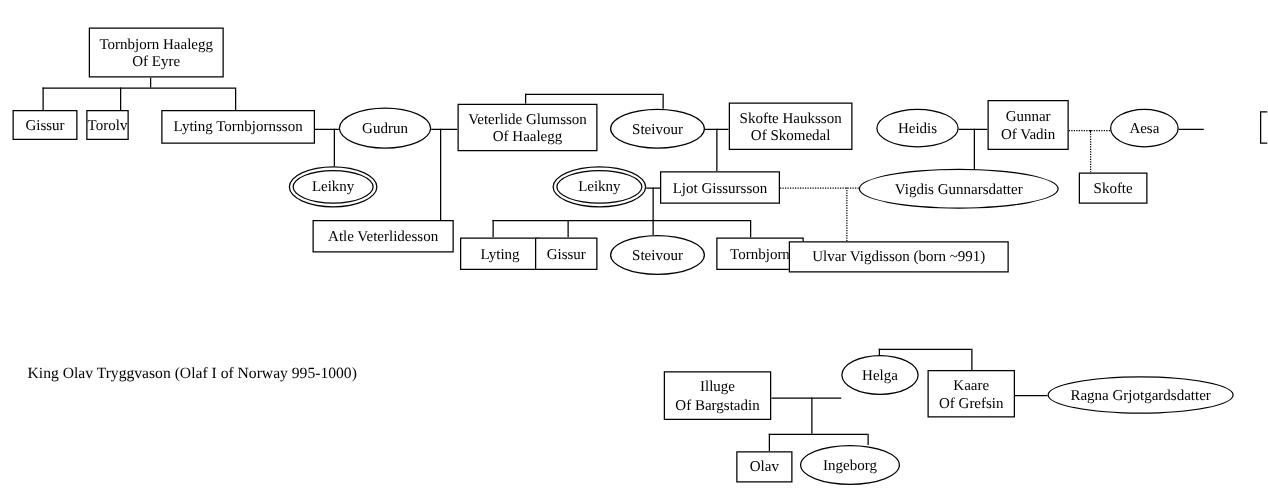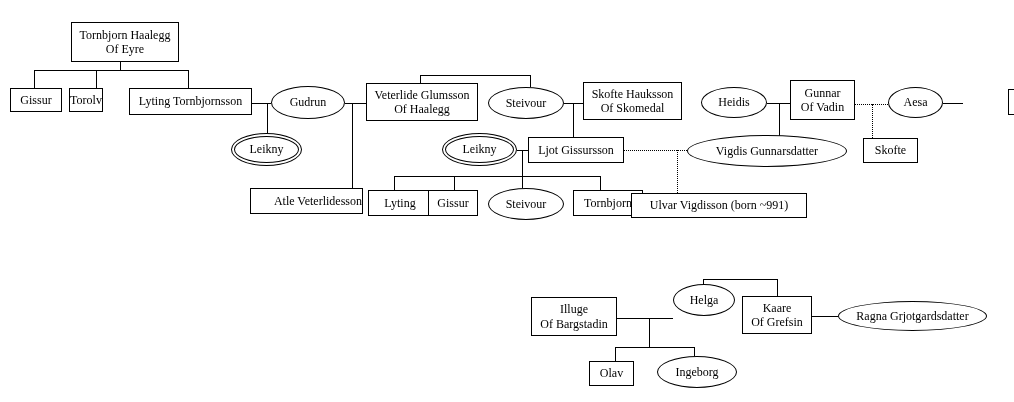--- a/index.html
+++ b/index.html
@@ -72,20 +72,21 @@
   }
   .connector.h-solid { border-top: 1px solid #000000; height: 0; }
   .connector.v-solid { border-left: 1px solid #000000; width: 0; }
   .connector.h-dotted { border-top: 1px dotted #000000; height: 0; }
   .connector.v-dotted { border-left: 1px dotted #000000; width: 0; }
 </style>
 </head>
 <body>
 
 <div id="stage">
+  <div id="caption">King Olav Tryggvason (Olaf I of Norway 995-1000)</div>
   <div id="nodes-layer">
       <div class="node rect" style="left: 71px; top: 22px; width: 108px; height: 40px;">
         <div class="txt">Tornbjorn Haalegg</div>
         <div class="txt">Of Eyre</div>
       </div>
       <div class="node rect" style="left: 10px; top: 88px; width: 52px; height: 24px;">
         <div class="txt">Gissur</div>
       </div>
       <div class="node rect" style="left: 69px; top: 88px; width: 34px; height: 24px;">
         <div class="txt">Torolv</div>
@@ -111,21 +112,21 @@
         <div class="txt">Skofte Hauksson</div>
         <div class="txt">Of Skomedal</div>
       </div>
       <div class="node ellipse2" style="left: 442px; top: 133px; width: 75px; height: 33px;">
         <div class="inner-ring"></div>
         <div class="txt">Leikny</div>
       </div>
       <div class="node rect" style="left: 528px; top: 137px; width: 96px; height: 26px;">
         <div class="txt">Ljot Gissursson</div>
       </div>
-      <div class="node rect" style="left: 250px; top: 188px; width: 113px; height: 26px; align-items: flex-end;">
+      <div class="node rect" style="left: 250px; top: 176px; width: 113px; height: 26px;">
         <div class="txt">Atle Veterlidesson</div>
       </div>
       <div class="node rect" style="left: 368px; top: 190px; width: 64px; height: 26px;">
         <div class="txt">Lyting</div>
       </div>
       <div class="node rect" style="left: 428px; top: 190px; width: 50px; height: 26px;">
         <div class="txt">Gissur</div>
       </div>
       <div class="node ellipse" style="left: 488px; top: 188px; width: 76px; height: 32px;">
         <div class="txt">Steivour</div>
@@ -165,21 +166,21 @@
       <div class="node rect" style="left: 742px; top: 296px; width: 70px; height: 38px;">
         <div class="txt">Kaare</div>
         <div class="txt">Of Grefsin</div>
       </div>
       <div class="node ellipse" style="left: 838px; top: 301px; width: 149px; height: 30px;">
         <div class="txt">Ragna Grjotgardsdatter</div>
       </div>
       <div class="node rect" style="left: 589px; top: 361px; width: 45px; height: 25px; text-align: center;">
         <div class="txt">Olav</div>
       </div>
-      <div class="node ellipse" style="left: 657px; top: 356px; width: 80px; height: 32px;">
+      <div class="node ellipse" style="left: 640px; top: 356px; width: 80px; height: 32px;">
         <div class="txt">Ingeborg</div>
       </div>
     </div>
   <div id="connectors-layer">
       <div class="connector v-solid" style="left: 120px; top: 62px; height: 8px;"></div>
       <div class="connector h-solid" style="left: 34px; top: 70px; width: 154px;"></div>
       <div class="connector v-solid" style="left: 34px; top: 70px; height: 18px;"></div>
       <div class="connector v-solid" style="left: 96px; top: 70px; height: 18px;"></div>
       <div class="connector v-solid" style="left: 188px; top: 70px; height: 18px;"></div>
       <div class="connector h-solid" style="left: 252px; top: 103px; width: 19px;"></div>

